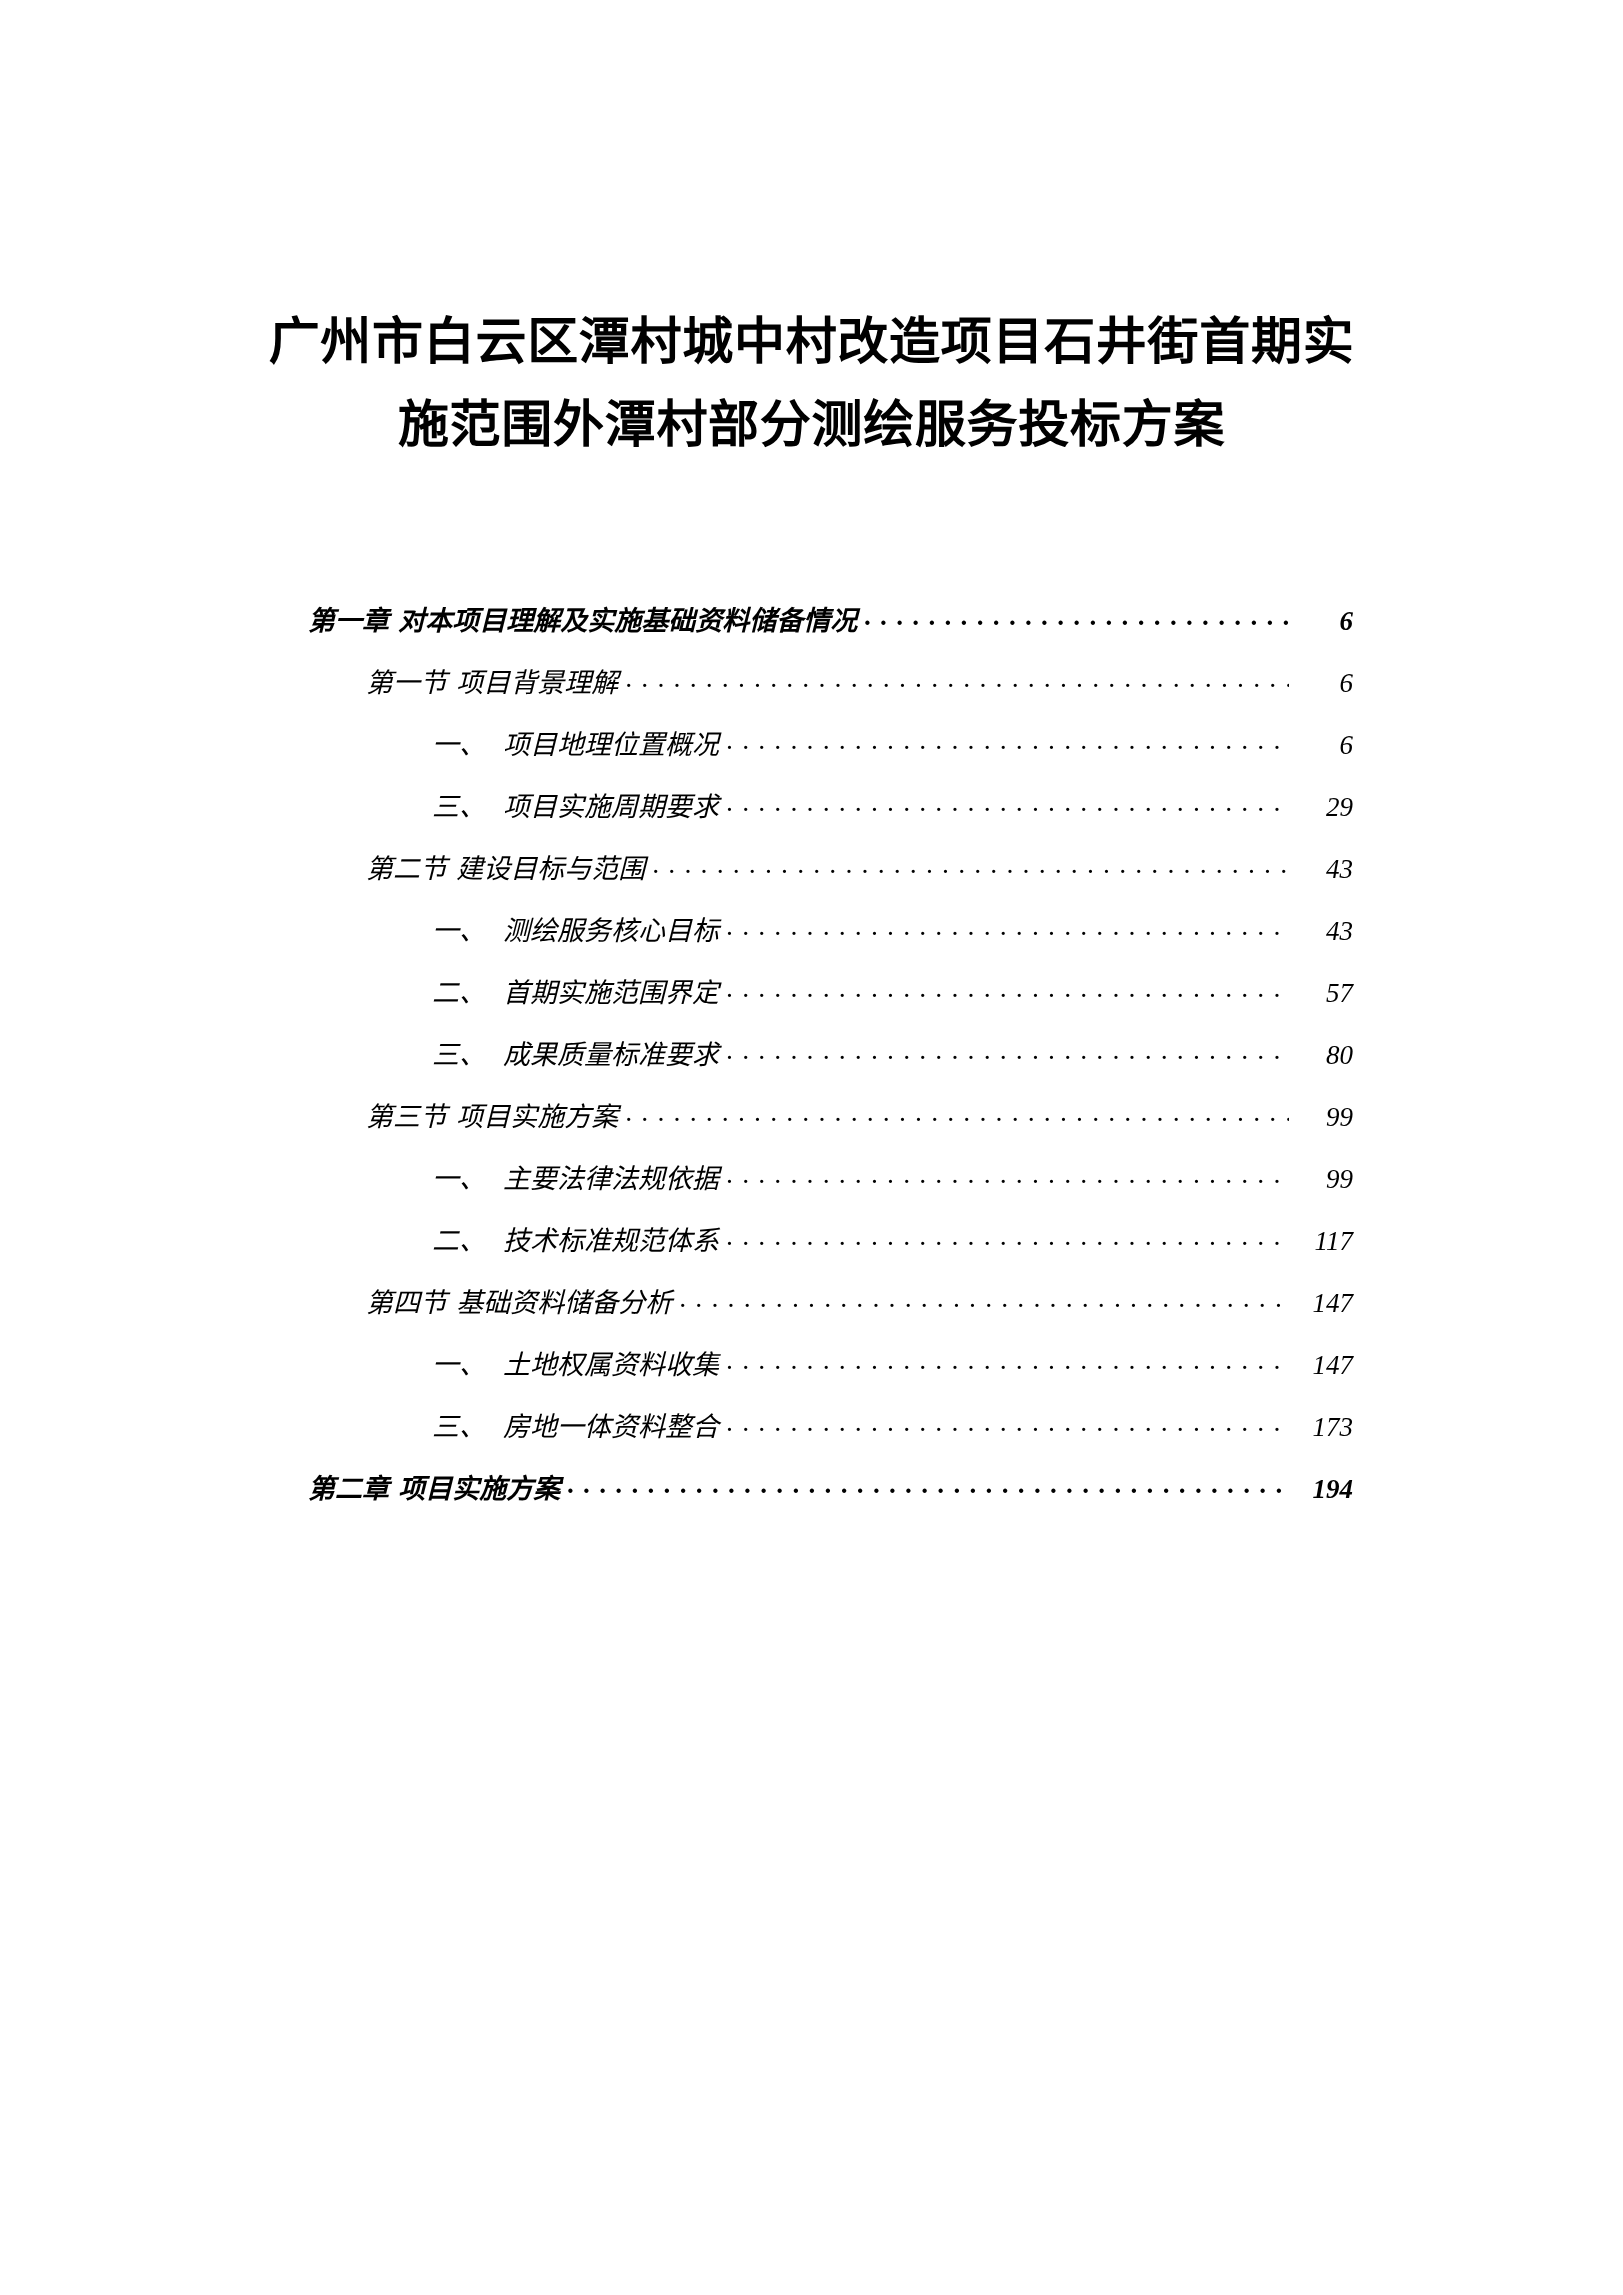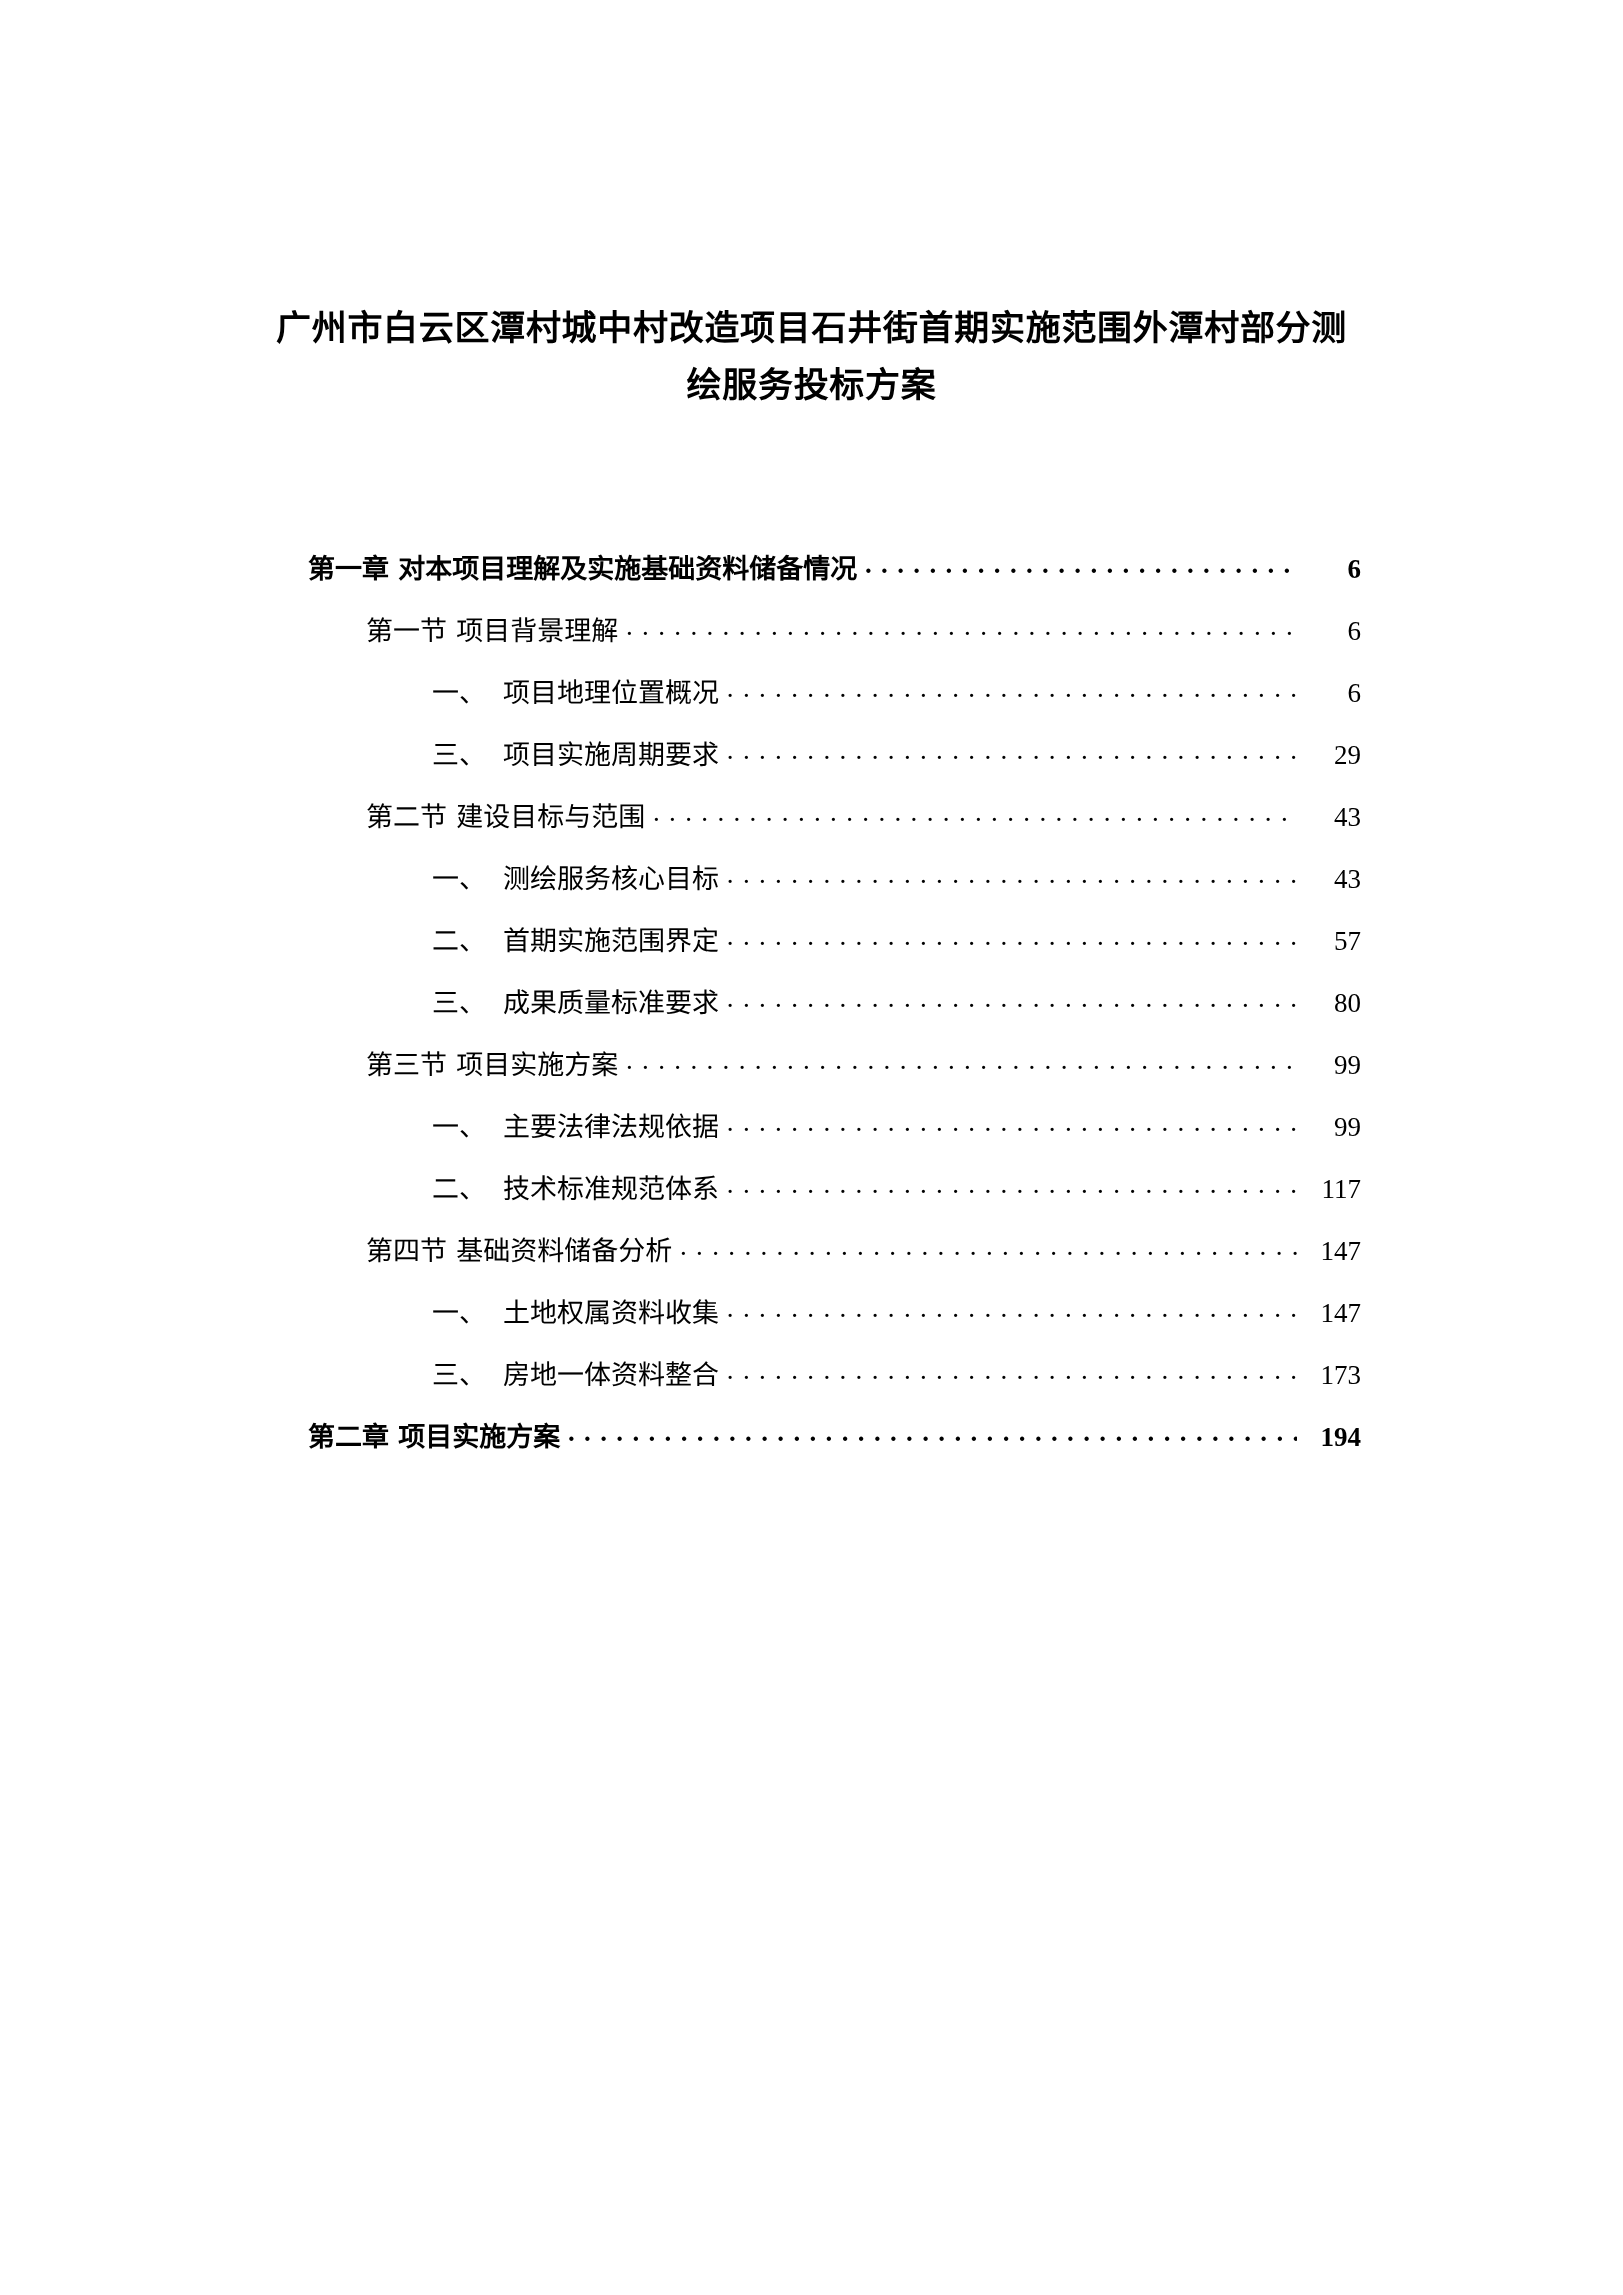--- a/index.html
+++ b/index.html
@@ -18,39 +18,40 @@
   .page {
     position: absolute;
     inset: 0;
     padding: 0;
   }
   
   .doc-title {
     margin: 0;
     padding: 301px 262px 0 262px;
     text-align: center;
-    font-size: 35px;
+    font-size: 51px;
     font-weight: bold;
     line-height: 1.62;
     letter-spacing: 0.7px;
     font-family: "Liberation Serif", "DejaVu Serif", serif;
   }
   
   .toc {
     margin: 0;
     padding: 137px 0 0 0;
     list-style: none;
   }
   .toc-entry {
     display: flex;
     align-items: baseline;
     font-size: 27px;
     line-height: 1.0;
-    margin: 0 0 30px 0;
+    margin: 0 8px 30px 0;
     white-space: nowrap;
+    font-style: italic;
   }
   .toc-entry .label {
     flex: 0 0 auto;
     padding-right: 6.5px;
   }
   .toc-entry .leader {
     flex: 1 1 auto;
     overflow: hidden;
     height: 1em;
     position: relative;

